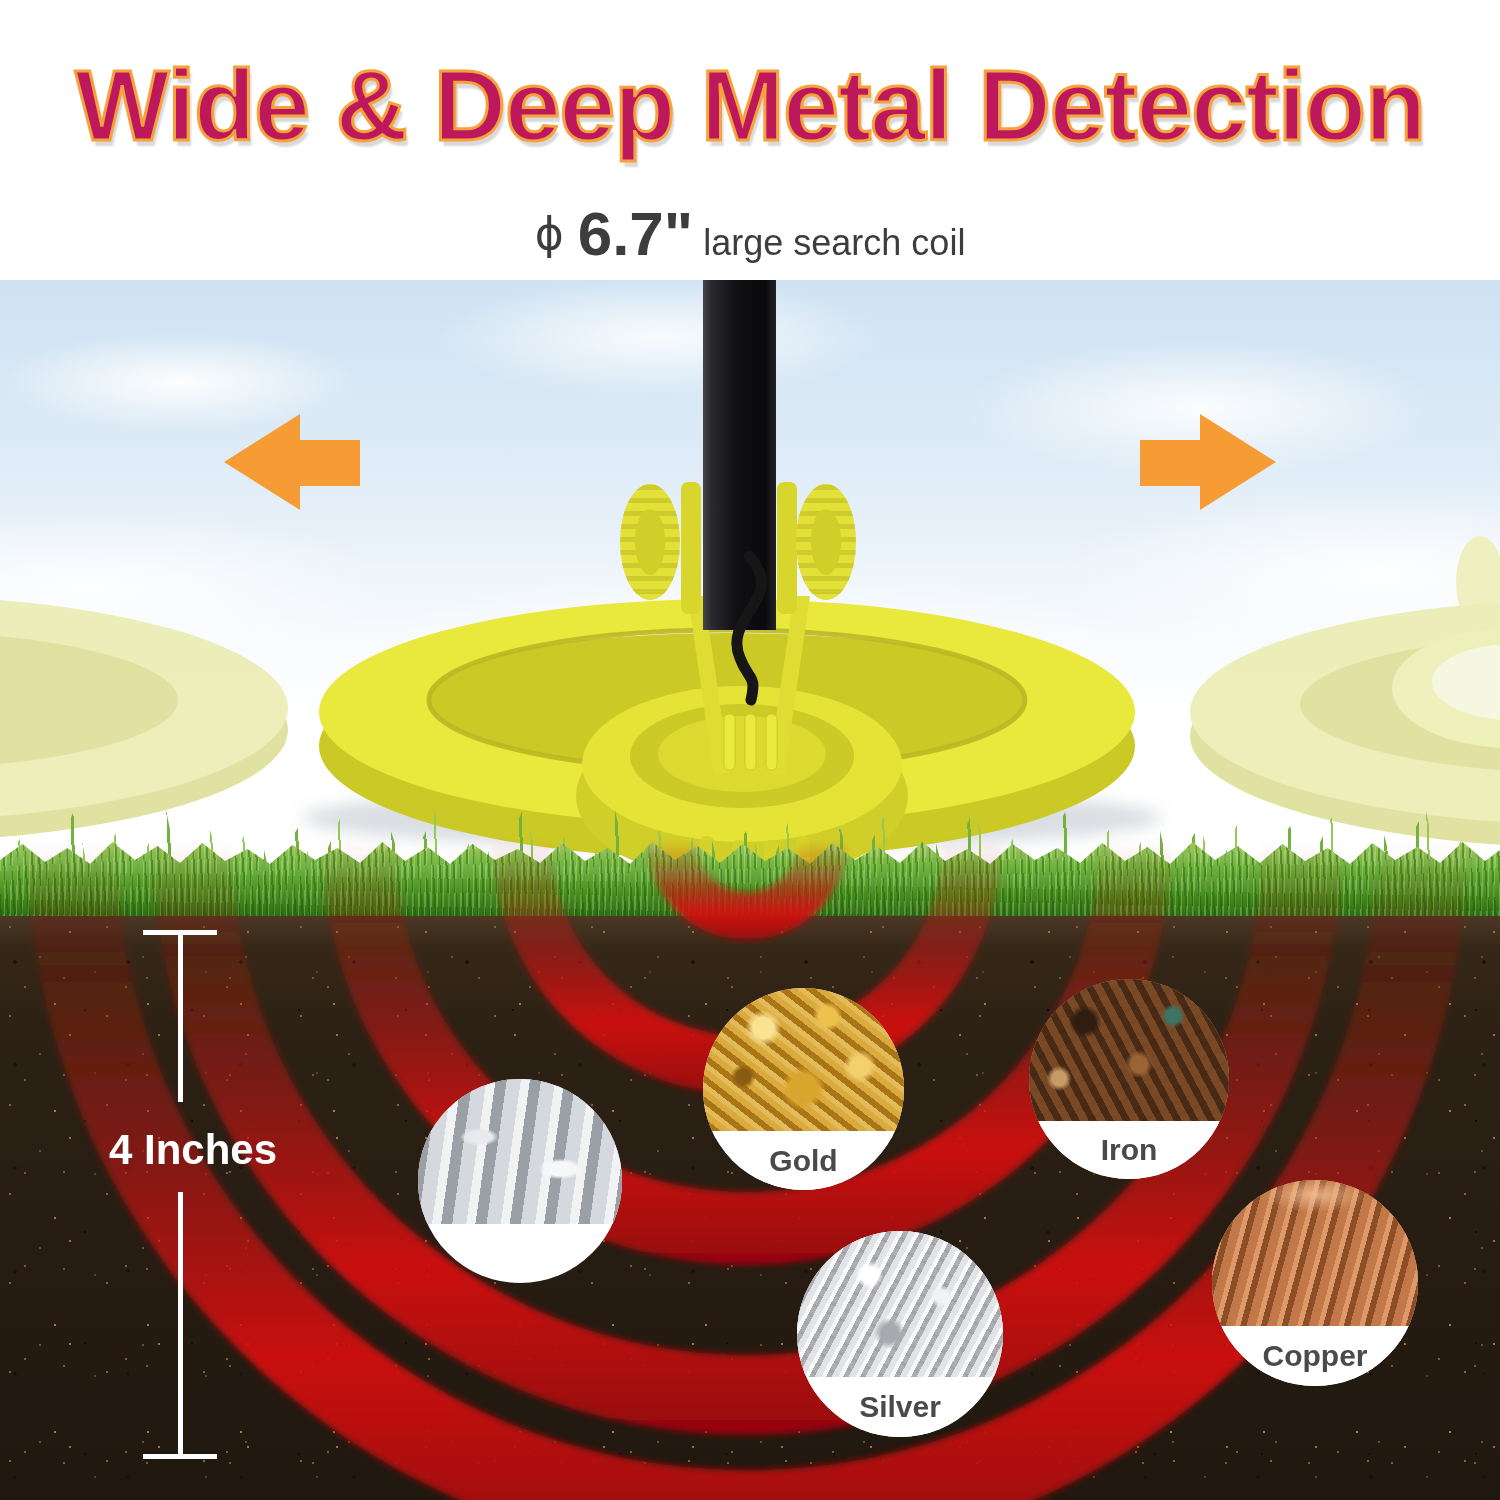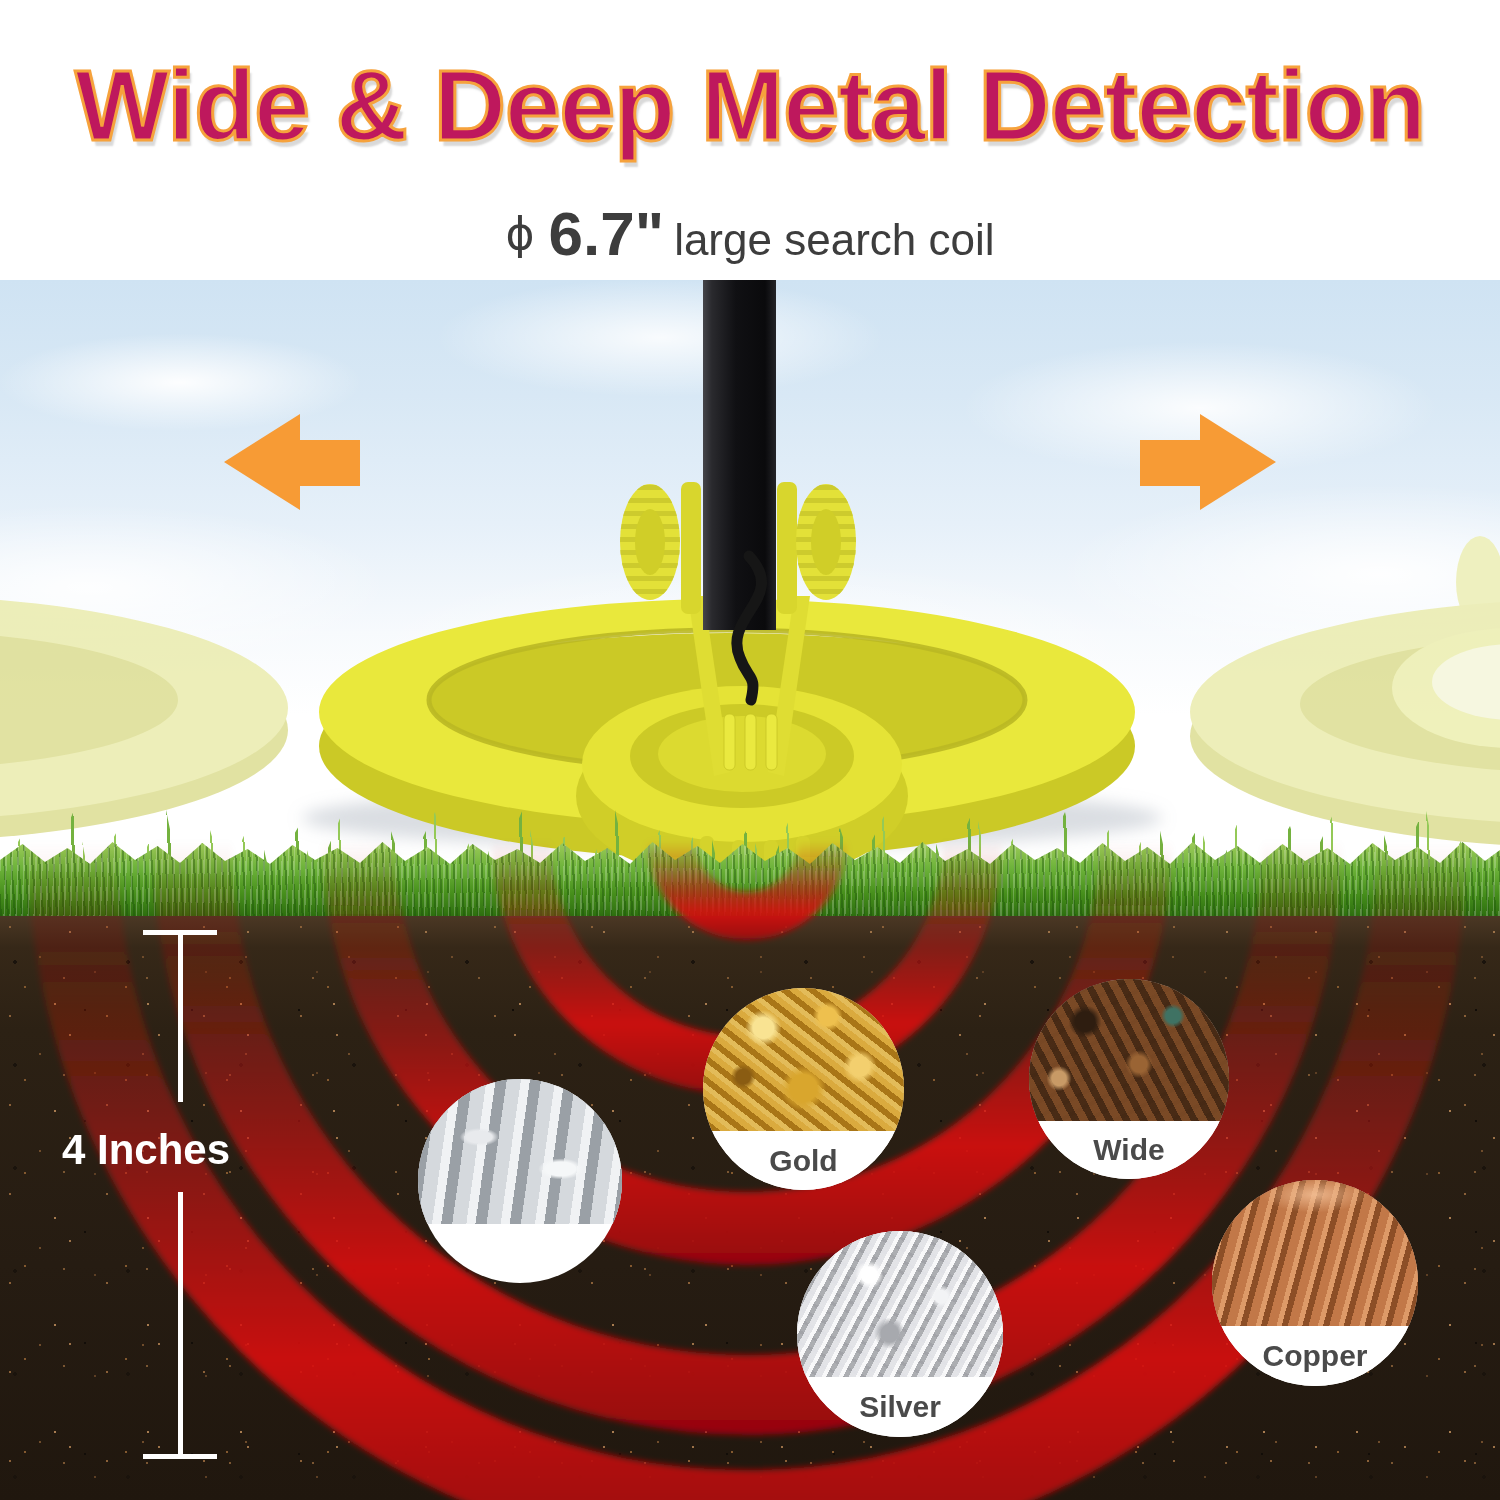--- a/index.html
+++ b/index.html
@@ -8,21 +8,21 @@
 
   
   .hdr{position:absolute;left:0;top:0;width:1500px;height:280px;background:#ffffff;z-index:9;}
   .title{margin:0;position:absolute;left:0;top:48px;width:1500px;text-align:center;
          font-size:100px;font-weight:700;letter-spacing:-1px;color:#be185d;
          -webkit-text-stroke:3px #F6A23C;
          text-shadow:3px 6px 2px rgba(130,130,130,0.30);}
   .subtitle{position:absolute;left:0;top:198px;width:1500px;text-align:center;color:#3d3d3d;}
   .subtitle .dia{font-family:"DejaVu Sans",sans-serif;font-size:44px;font-weight:400;vertical-align:6px;margin-right:14px;}
   .subtitle .size{font-size:62px;font-weight:700;margin-right:10px;}
-  .subtitle .rest{font-size:44px;font-weight:400;}
+  .subtitle .rest{font-size:36px;font-weight:400;}
 
   
   .sky{position:absolute;left:0;top:280px;width:1500px;height:640px;z-index:0;
     background-image:
       radial-gradient(ellipse 260px 70px at 12% 16%, rgba(255,255,255,0.95), transparent 70%),
       radial-gradient(ellipse 320px 85px at 44% 9%, rgba(255,255,255,0.85), transparent 70%),
       radial-gradient(ellipse 340px 95px at 80% 20%, rgba(255,255,255,0.9), transparent 70%),
       radial-gradient(ellipse 430px 120px at 92% 46%, rgba(255,255,255,0.95), transparent 75%),
       radial-gradient(ellipse 400px 110px at 6% 48%, rgba(255,255,255,0.9), transparent 75%),
       radial-gradient(ellipse 500px 130px at 50% 60%, rgba(255,255,255,0.85), transparent 80%),
@@ -59,21 +59,21 @@
     background-size:97px 89px,103px 97px,89px 103px,111px 101px,101px 93px,93px 107px,107px 111px,113px 103px,83px 97px,100% 100%;}
 
   
   .measure{position:absolute;left:0;top:0;z-index:5;}
   .measure .cap{position:absolute;left:143px;width:74px;height:5px;background:#ffffff;}
   .measure .cap.top{top:930px;}
   .measure .cap.bot{top:1454px;}
   .measure .seg{position:absolute;left:178px;width:5px;background:#ffffff;}
   .measure .s1{top:930px;height:172px;}
   .measure .s2{top:1192px;height:267px;}
-  .mlabel{position:absolute;left:62px;top:1126px;width:250px;
+  .mlabel{position:absolute;left:68px;top:1126px;width:250px;text-align:center;
           color:#ffffff;font-size:42px;font-weight:700;}
 
   
   .metal{position:absolute;border-radius:50%;overflow:hidden;z-index:6;background:#ffffff;}
   .metal .photo{position:absolute;left:0;top:0;right:0;height:71%;}
   .metal .band{position:absolute;left:0;right:0;bottom:0;height:29%;background:#ffffff;
                display:flex;align-items:center;justify-content:center;}
   .metal .band span{font-size:30px;font-weight:700;color:#4a4a4a;}
   .metal.gold{left:703px;top:988px;width:201px;height:202px;}
   .metal.iron{left:1029px;top:979px;width:200px;height:200px;}
@@ -222,21 +222,21 @@
 
   <div class="metal gold">
     <div class="photo"></div>
     <div class="band">
       <span>Gold</span>
     </div>
   </div>
   <div class="metal iron">
     <div class="photo"></div>
     <div class="band">
-      <span>Wide</span>
+      <span>Iron</span>
     </div>
   </div>
   <div class="metal aluminum">
     <div class="photo"></div>
   </div>
   <div class="metal silver">
     <div class="photo"></div>
     <div class="band">
       <span>Silver</span>
     </div>

